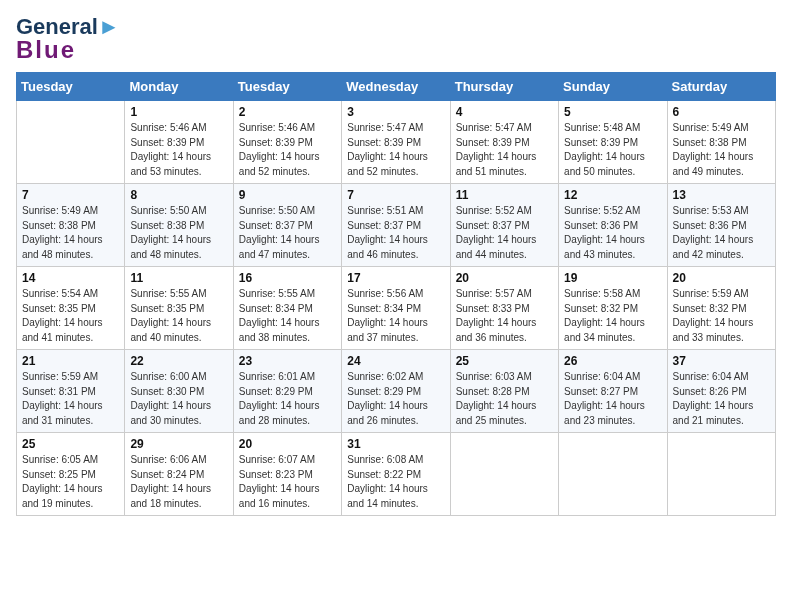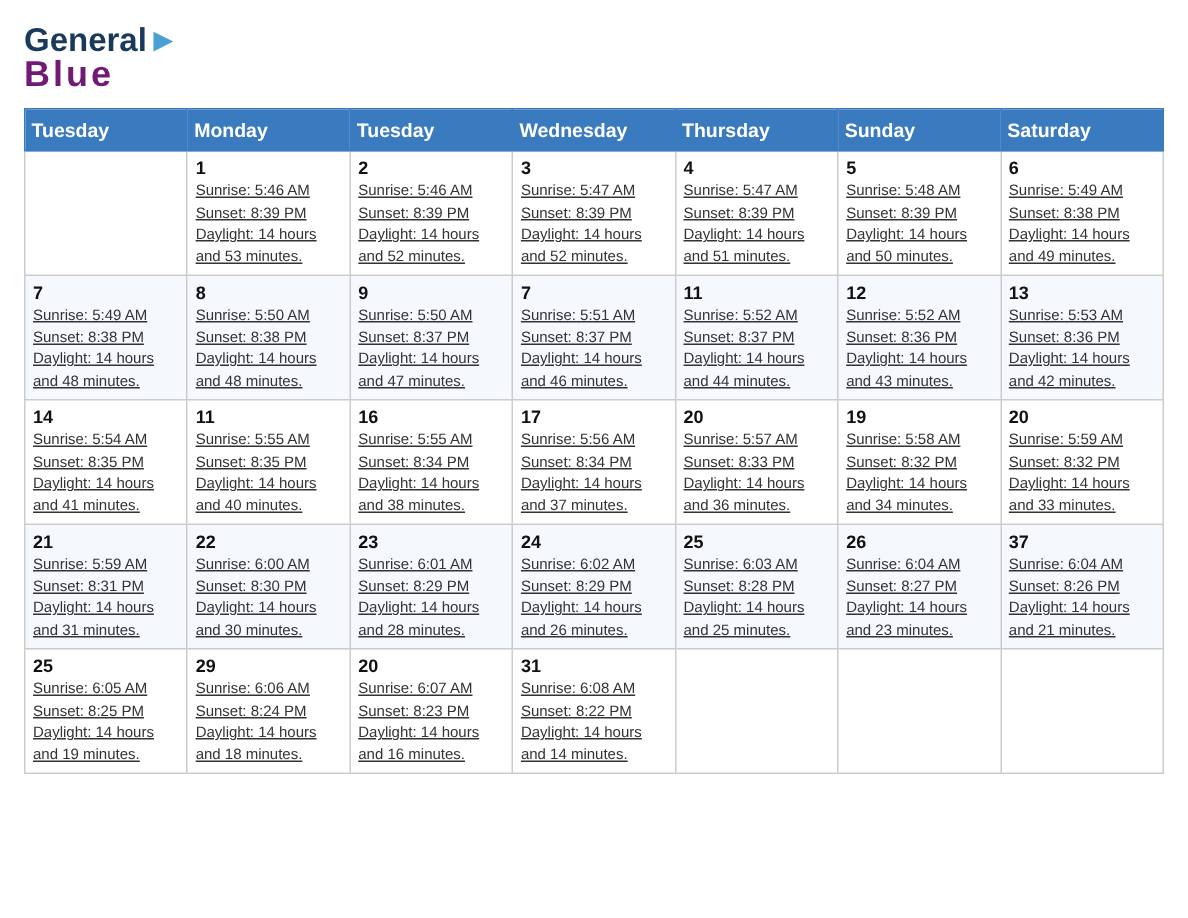--- a/index.html
+++ b/index.html
@@ -75,21 +75,20 @@
       font-weight: bold;
       font-size: 12px;
       display: block;
       margin-bottom: 2px;
       color: #111;
     }
     .day-info {
       font-size: 10px;
       color: #333;
       line-height: 1.45;
-      text-decoration: underline;
     }
     .empty {
       background: #fff !important;
     }
   </style>
 </head>
 <body>
 
 <div class="header-area">
   <div class="logo">

